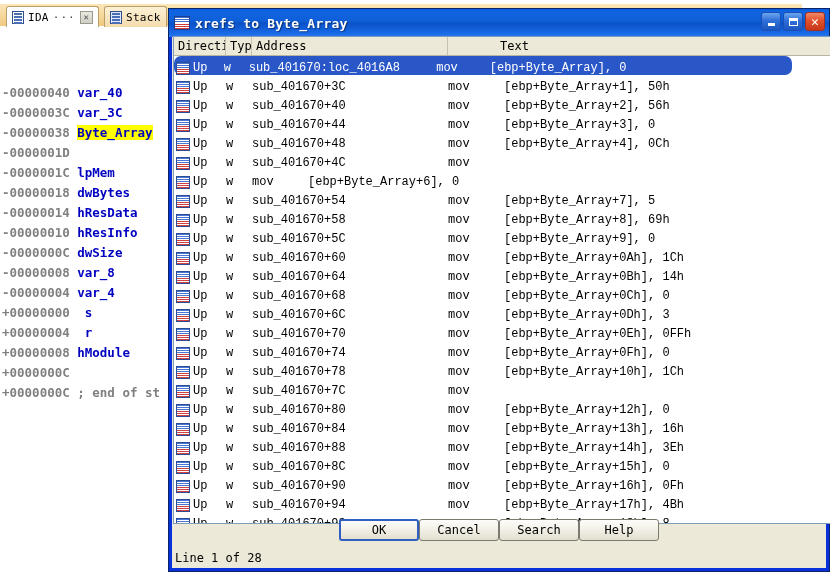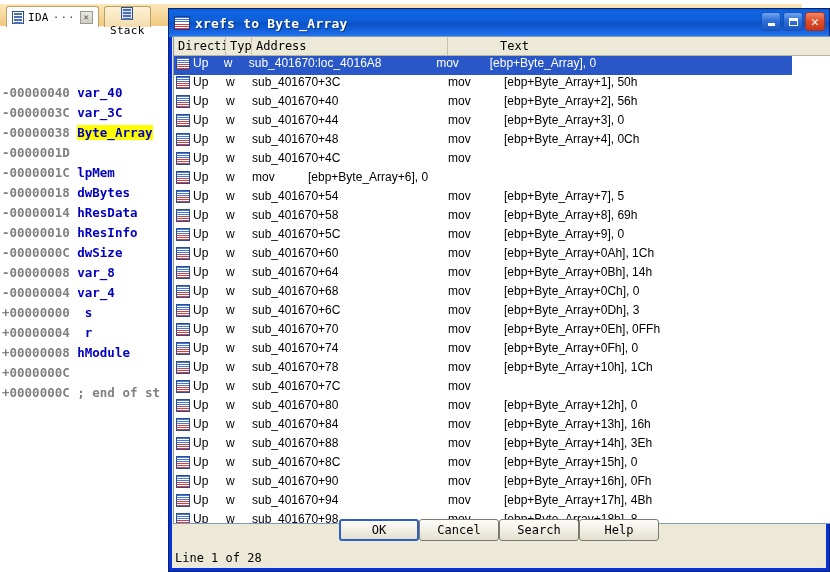--- a/index.html
+++ b/index.html
@@ -33,21 +33,20 @@
   }
   .tab.active {
     background: #ffffff;
     left: 6px;
     z-index: 3;
   }
   .tab.inactive {
     background: linear-gradient(to bottom, #fdf1d4 0%, #f3dcae 100%);
     left: 104px;
     z-index: 2;
-    flex-direction: column;
   }
   .tab-doc-icon {
     width: 12px; height: 13px;
     background: #ffffff;
     border: 1px solid #2d4f8e;
     position: relative; box-sizing: border-box;
     flex: 0 0 auto;
   }
   .tab-doc-icon::before {
     content: "";
@@ -170,23 +169,23 @@
     padding-left: 4px; line-height: 18px;
     overflow: hidden; white-space: nowrap;
   }
   .c-dir  { width: 52px; }
   .c-typ  { width: 26px; }
   .c-addr { width: 196px; }
   .c-text { width: 372px; border-right: none; margin-left: 48px; }
 
   .rows { position: absolute; left: 0; top: 19px; right: 0; bottom: 0; overflow: hidden; }
   .row {
-    display: flex; height: 19px; align-items: flex-start;
-    font-family: Liberation Sans, sans-serif;
-    font-size: 12px; color: #000; white-space: pre;
+    display: flex; height: 19px; align-items: flex-end;
+    font-family: Liberation Mono, monospace;
+    font-size: 12px; color: #000; white-space: pre; border-radius: 7px;
   }
   .row.sel { background: #2a57c8; color: #ffffff; width: 618px; }
   .cell { box-sizing: border-box; overflow: hidden; white-space: pre; }
   .cell.dir  { width: 52px; display: flex; align-items: center; gap: 3px; padding-left: 2px; }
   .cell.typ  { width: 26px; }
   .cell.addr { width: 196px; }
   .cell.mnem { width: 56px; }
   .cell.ops  { width: 316px; }
 
   .xr-icon {

